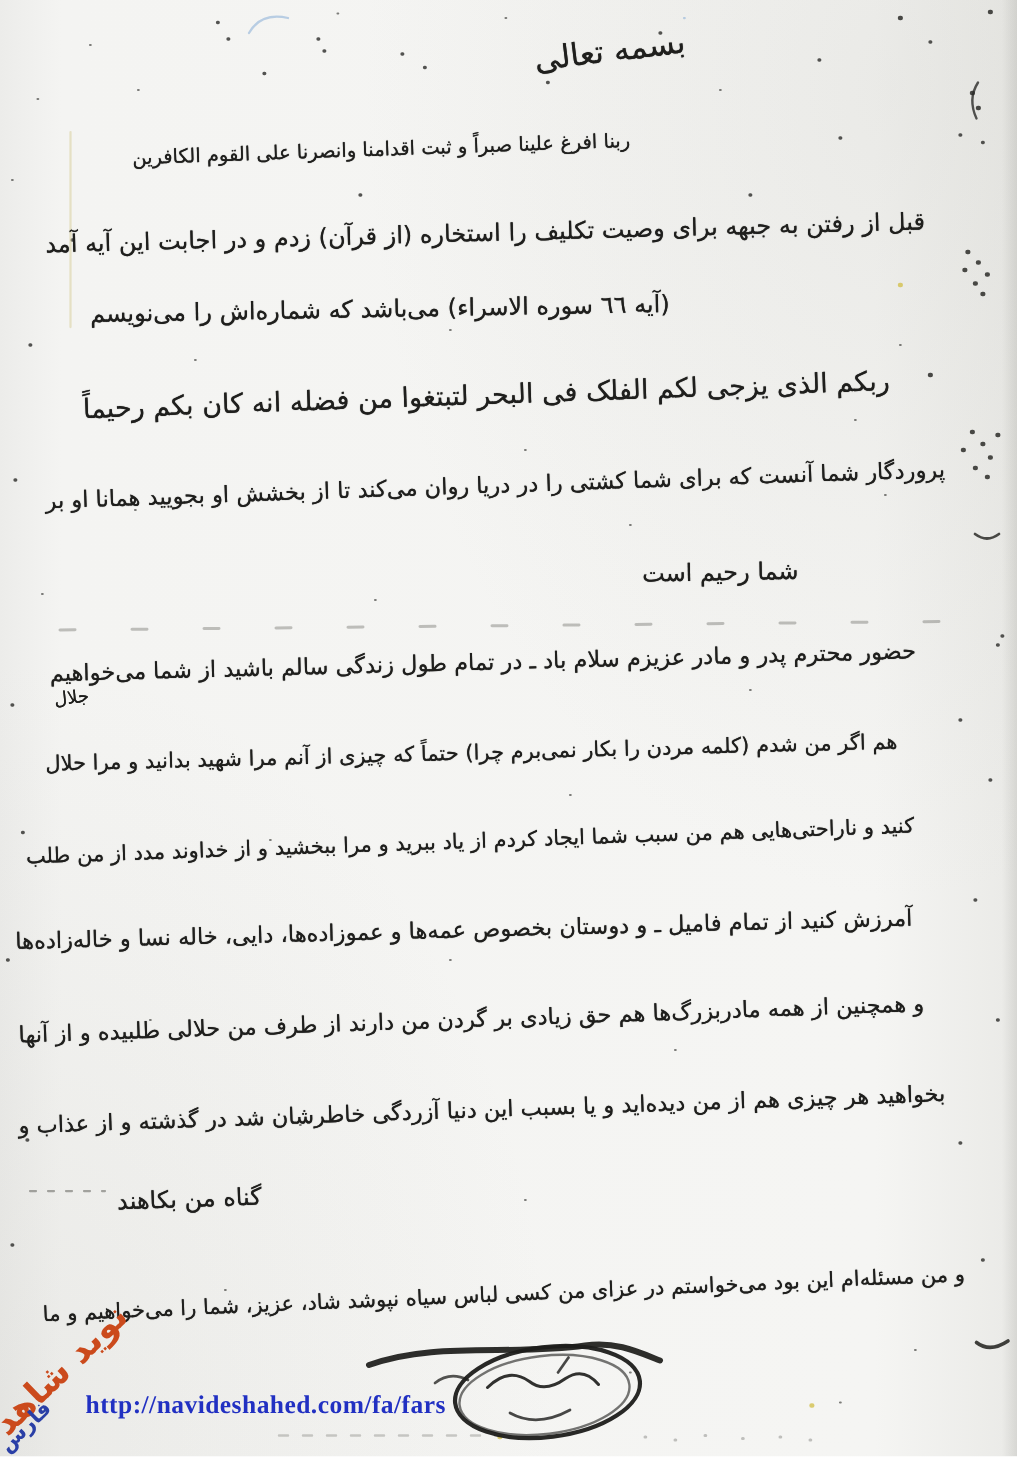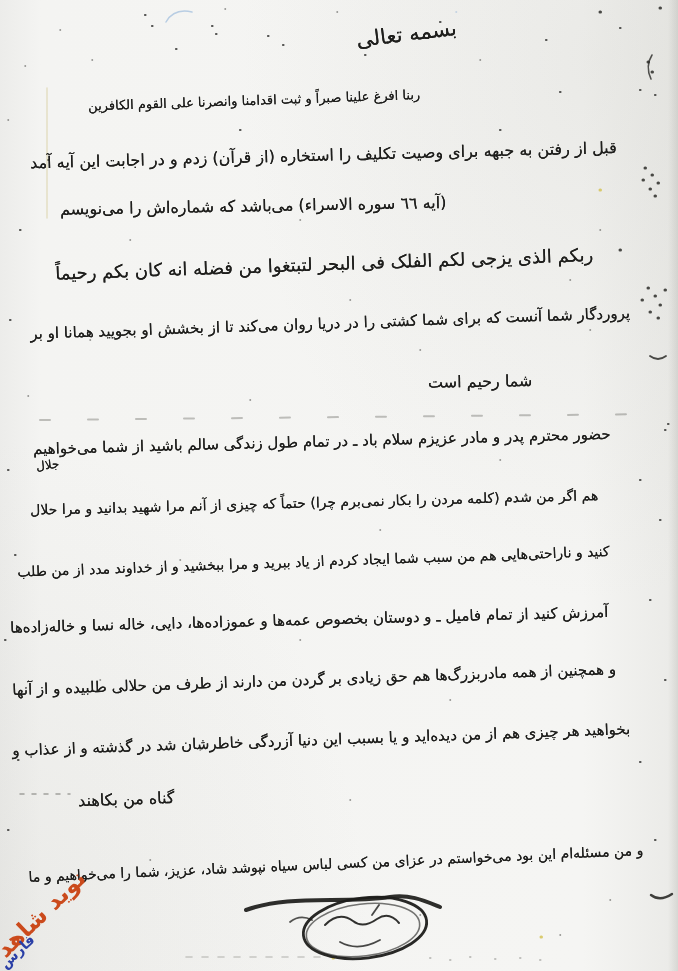--- a/index.html
+++ b/index.html
@@ -103,14 +103,15 @@
       <path stroke-width="1.8" opacity=".8" d="M340 942q18 10 40-2"></path>
       <path stroke-width="1.8" opacity=".8" d="M372 915l7-10"></path>
       <path stroke-width="1.8" opacity=".75" d="M290 922q10-8 22-2"></path>
     </g>
   </svg>
 
   <div class="logo">
     <span class="logo-red">نوید شاهد</span>
     <span class="logo-blue">فارس</span>
   </div>
+  <div class="wm-url">http://navideshahed.com/fa/fars</div>
 
 </div>
 
 </body></html>

